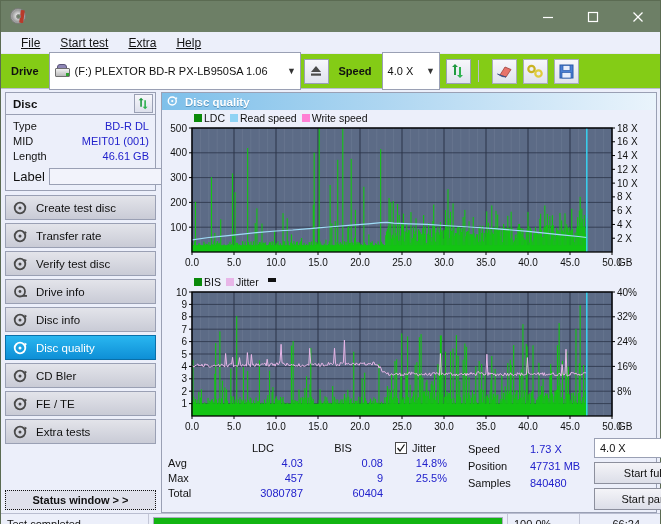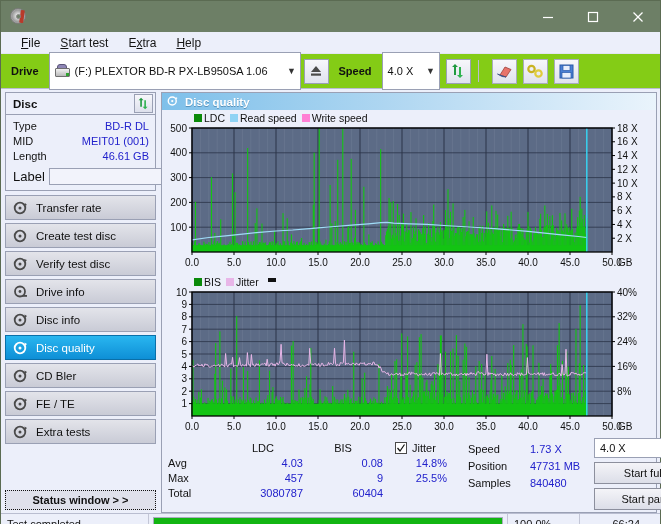--- a/index.html
+++ b/index.html
@@ -49,20 +49,21 @@
   .win-btn {
     width:45px; height:31px; display:flex; align-items:center; justify-content:center;
     color:#ffffff; font-size:13px; line-height:1;
   }
   .win-btn svg { display:block; }
   
   .menubar {
     height: 22px; background:#eceffa; display:flex; align-items:center;
     padding-left: 10px; flex:0 0 auto;
     border-bottom: 1px solid #e2e5f2;
+    text-decoration: underline;
   }
   .menu-item { font-size:12px; color:#141414; padding: 0 10px; }
   .menu-item u { text-decoration: underline; }
   
   .toolbar {
     height: 35px; background:#84cc16; display:flex; align-items:center;
     padding-left:10px; flex:0 0 auto; gap:0;
     border-bottom:1px solid #b9bdd0;
   }
   .tb-label { font-weight:bold; font-size:11px; color:#111; margin-right:10px; }
@@ -302,33 +303,33 @@
           </div>
         </div>
       </div>
 
       <div class="navlist">
         <div class="navbtn">
           <span class="ico">
             <svg width="16" height="16" viewBox="0 0 16 16">
                 <circle cx="7" cy="8" r="5.3" fill="none" stroke="#4a4a4a" stroke-width="1.8"></circle>
                 <circle cx="7" cy="8" r="1.5" fill="#4a4a4a"></circle>
-                <path d="M12 3 l2 2 -3 1 z" fill="#4a4a4a"></path>
               </svg>
           </span>
-          <span>Transfer rate</span>
+          <span>Create test disc</span>
         </div>
         <div class="navbtn">
           <span class="ico">
             <svg width="16" height="16" viewBox="0 0 16 16">
                 <circle cx="7" cy="8" r="5.3" fill="none" stroke="#4a4a4a" stroke-width="1.8"></circle>
                 <circle cx="7" cy="8" r="1.5" fill="#4a4a4a"></circle>
+                <path d="M12 3 l2 2 -3 1 z" fill="#4a4a4a"></path>
               </svg>
           </span>
-          <span>Create test disc</span>
+          <span>Transfer rate</span>
         </div>
         <div class="navbtn">
           <span class="ico">
             <svg width="16" height="16" viewBox="0 0 16 16">
                 <circle cx="7" cy="8" r="5.3" fill="none" stroke="#4a4a4a" stroke-width="1.8"></circle>
                 <circle cx="7" cy="8" r="1.5" fill="#4a4a4a"></circle>
                 <path d="M11 3 l3 1 -2 2 z" fill="#4a4a4a"></path>
               </svg>
           </span>
           <span>Verify test disc</span>

